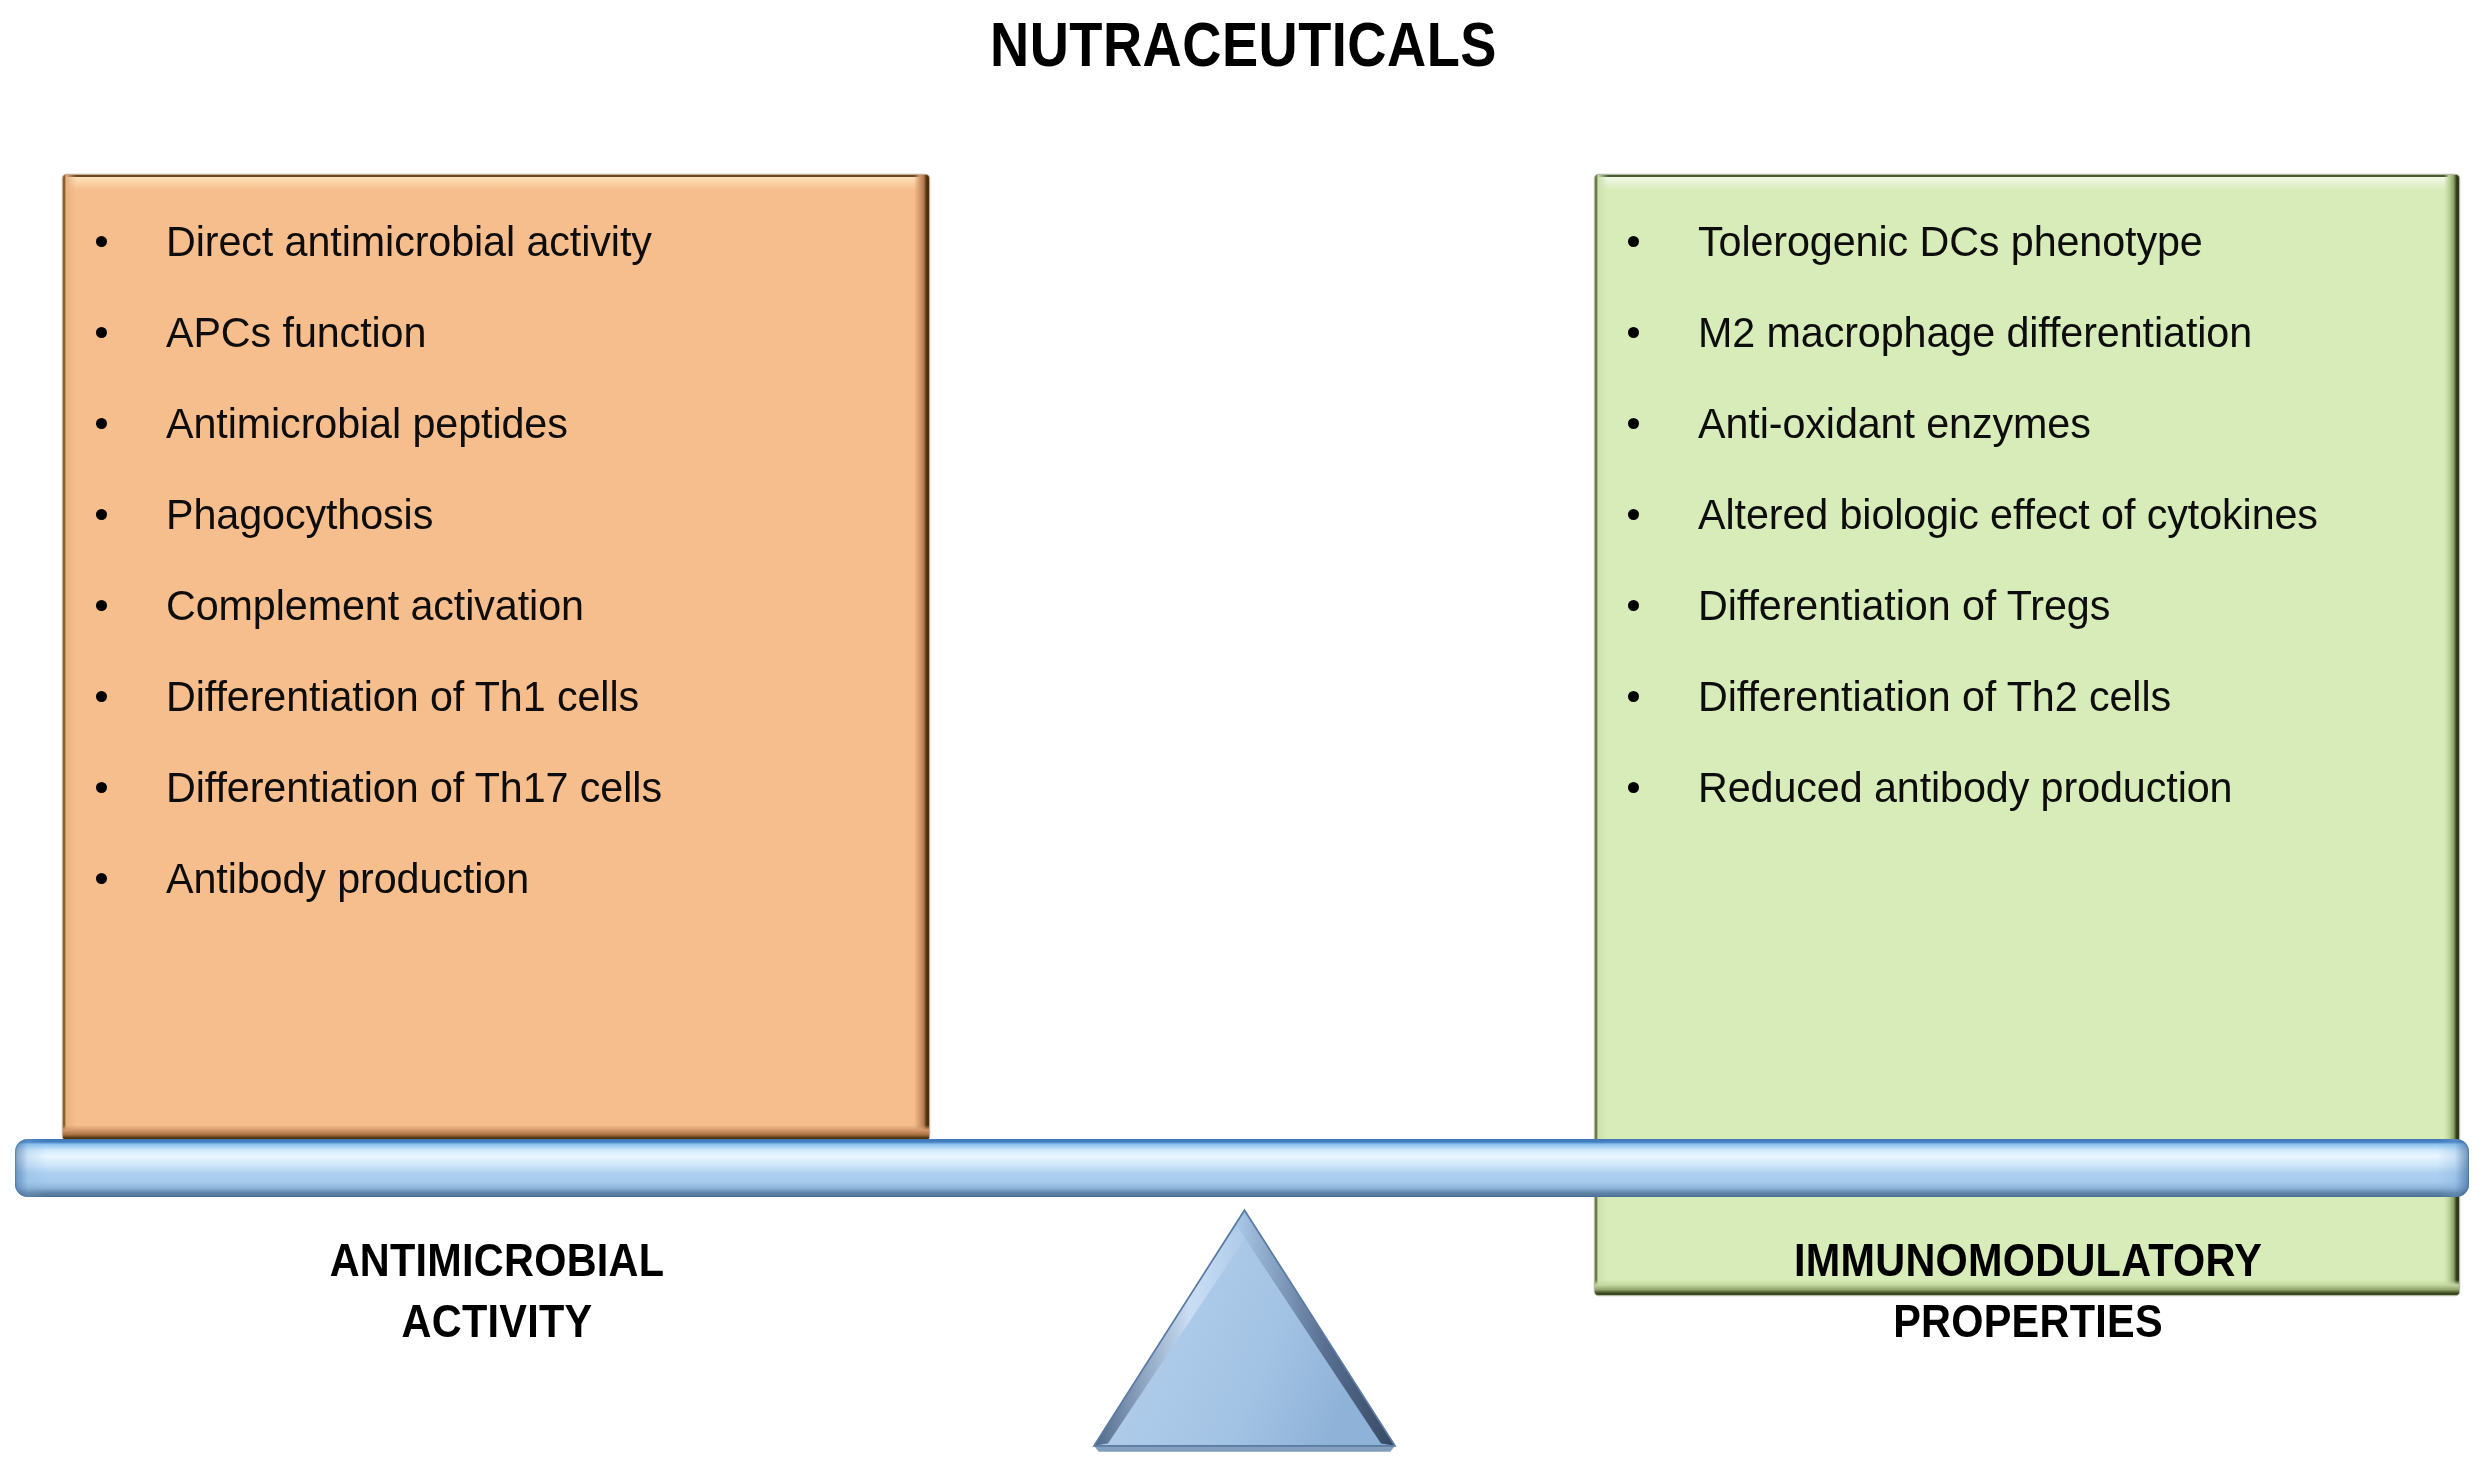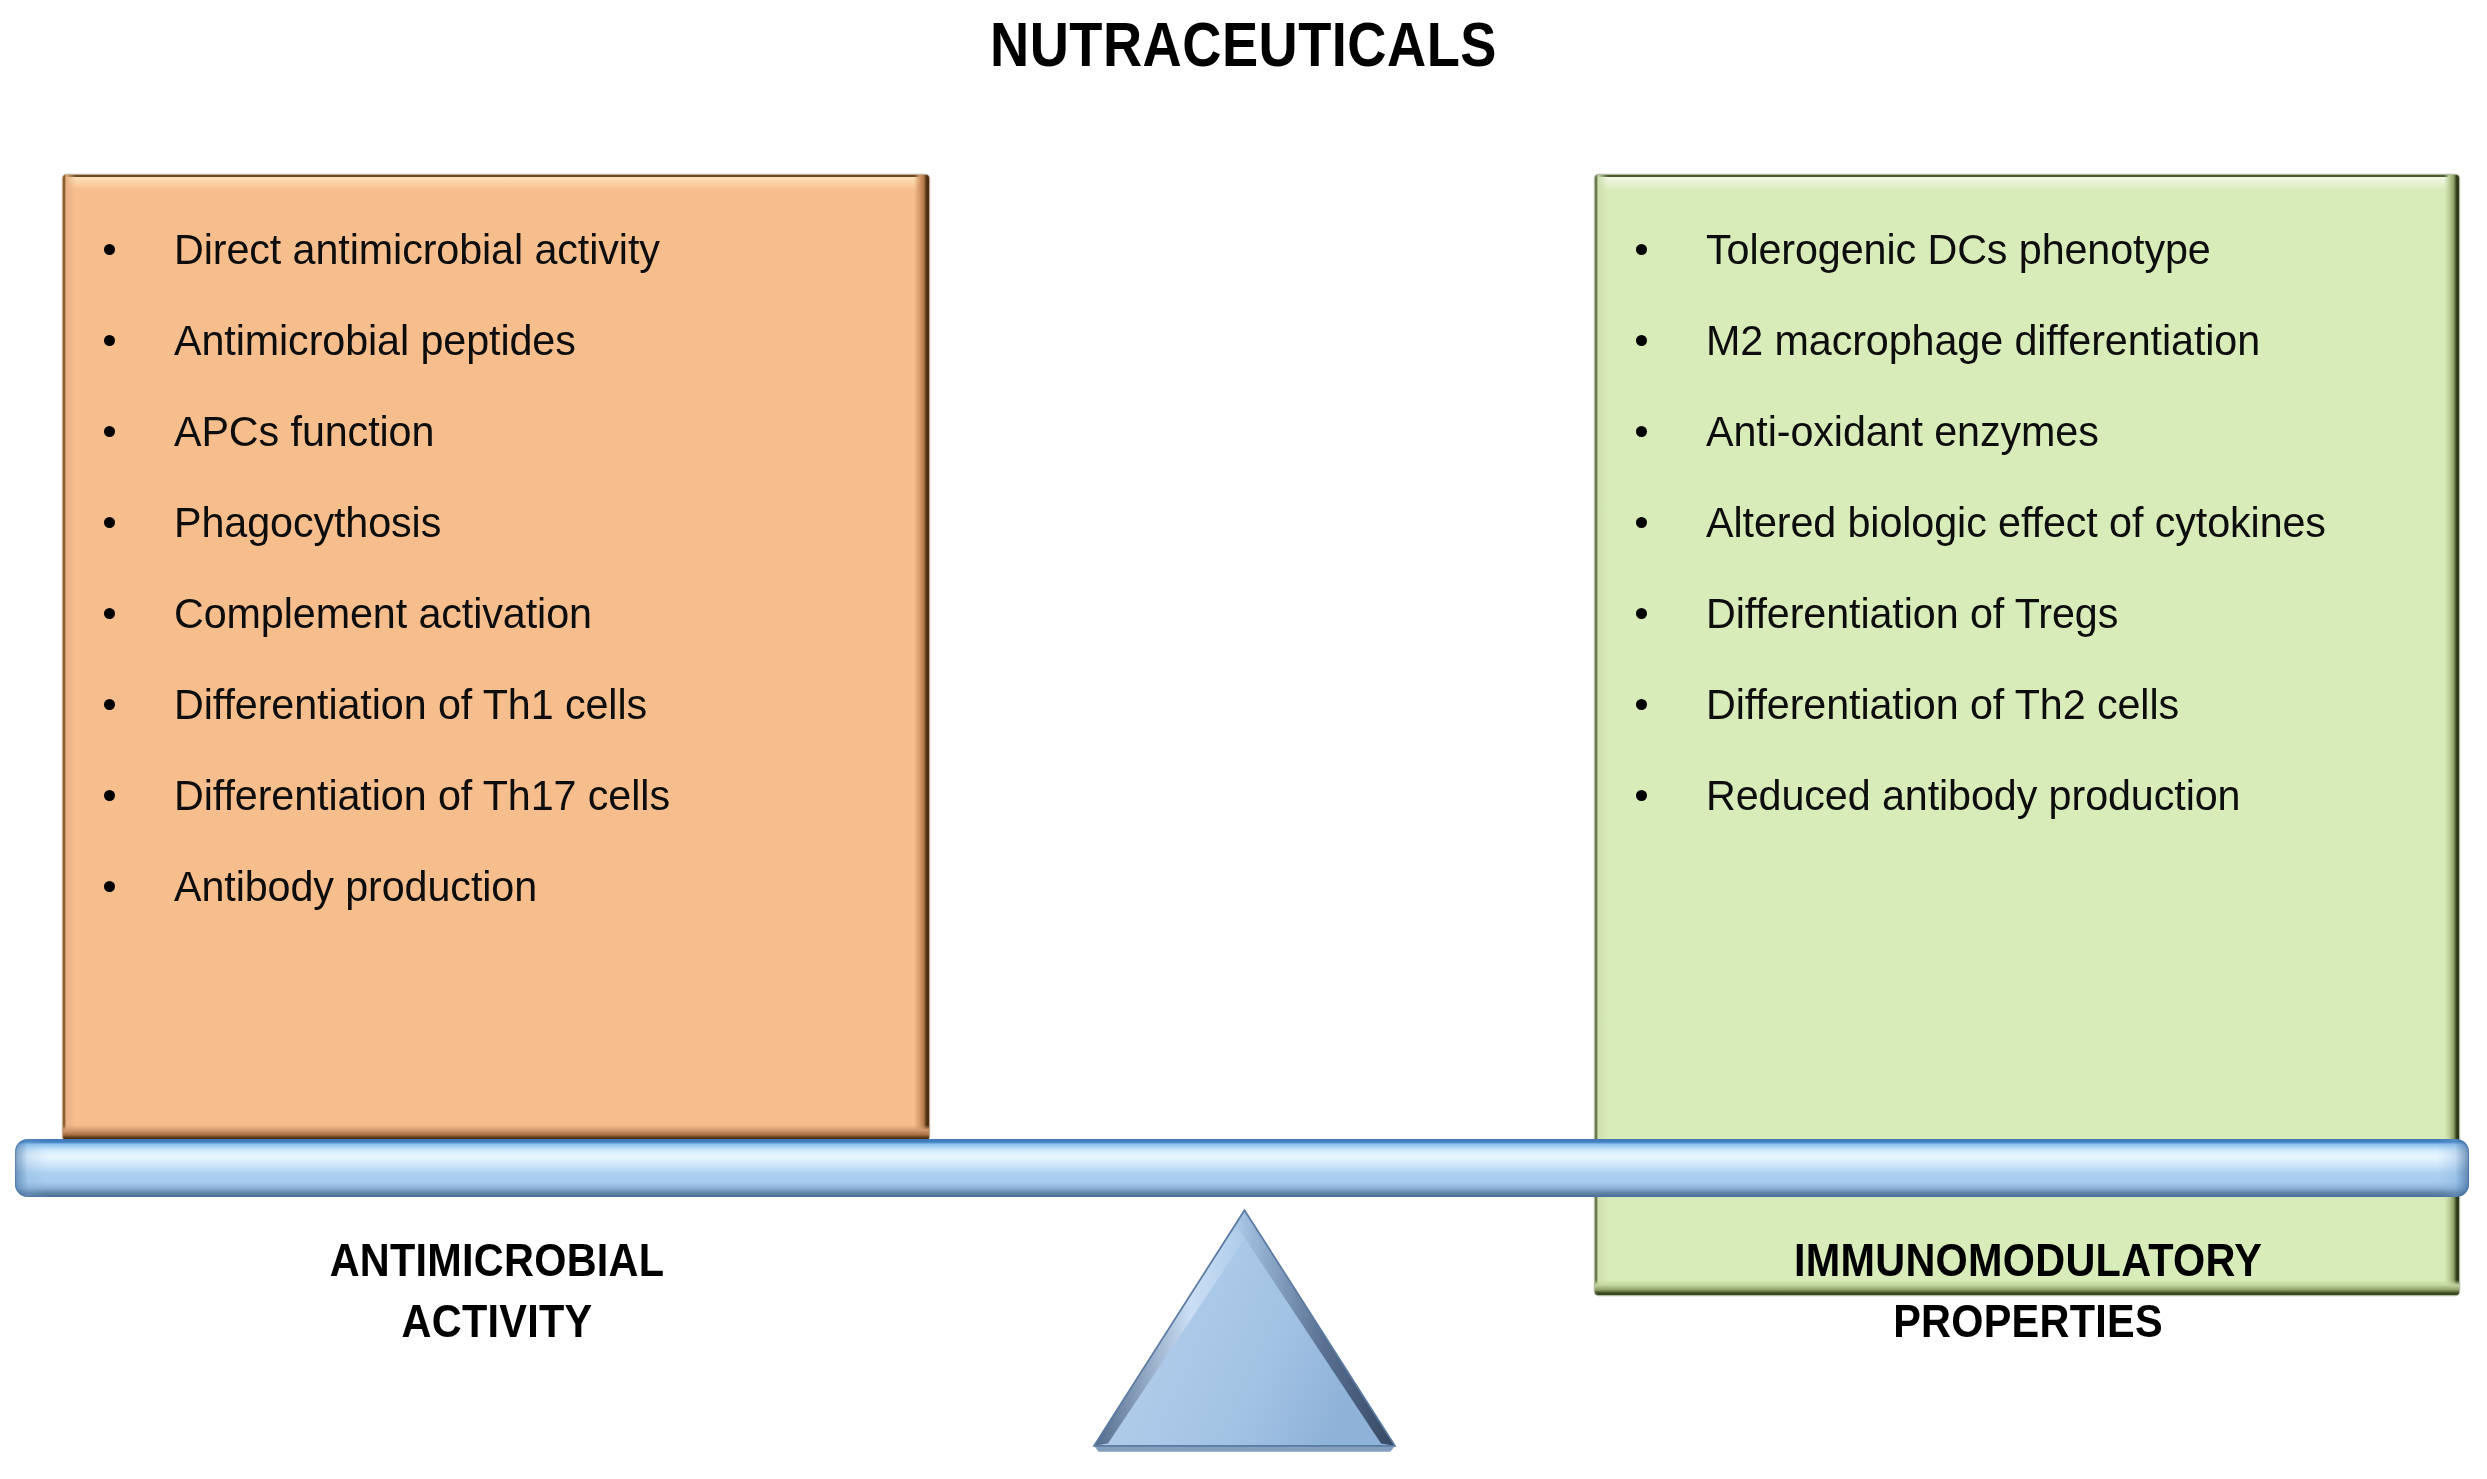--- a/index.html
+++ b/index.html
@@ -113,21 +113,21 @@
     background: linear-gradient(to top, #3a471f 0px, #3a471f 1.8px, #92a36c 5.3px, #c3d7a0 10px, rgba(216,236,185,0) 15px);
   }
 
   
   .bullet-list {
     position: absolute;
     left: 0;
     top: 0;
     width: 100%;
     padding: 21px 0 0 0;
-    margin: 8px;
+    margin: 0;
     list-style: none;
     z-index: 3;
   }
   .bullet-item {
     position: relative;
     height: 91px;
     line-height: 91px;
     white-space: nowrap;
   }
   .bullet-dot {
@@ -231,25 +231,25 @@
 
 <div class="panel" id="panel-left">
   <div class="inner">
     <ul class="bullet-list" id="left-list">
         <li class="bullet-item">
           <span class="bullet-dot"></span>
           <span class="bullet-text">Direct antimicrobial activity</span>
         </li>
         <li class="bullet-item">
           <span class="bullet-dot"></span>
+          <span class="bullet-text">APCs function</span>
+        </li>
+        <li class="bullet-item">
+          <span class="bullet-dot"></span>
           <span class="bullet-text">Antimicrobial peptides</span>
-        </li>
-        <li class="bullet-item">
-          <span class="bullet-dot"></span>
-          <span class="bullet-text">APCs function</span>
         </li>
         <li class="bullet-item">
           <span class="bullet-dot"></span>
           <span class="bullet-text">Phagocythosis</span>
         </li>
         <li class="bullet-item">
           <span class="bullet-dot"></span>
           <span class="bullet-text">Complement activation</span>
         </li>
         <li class="bullet-item">

